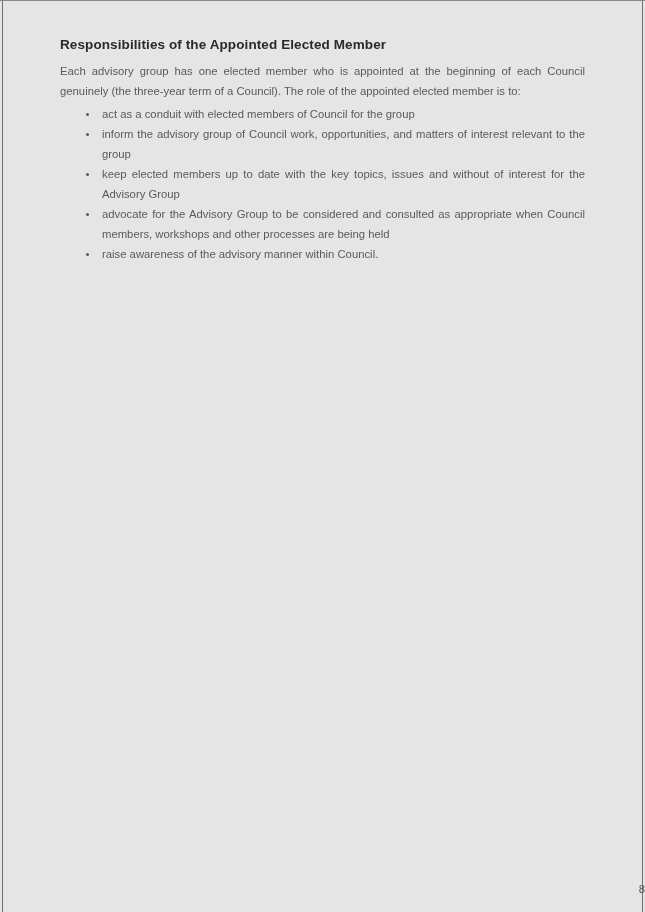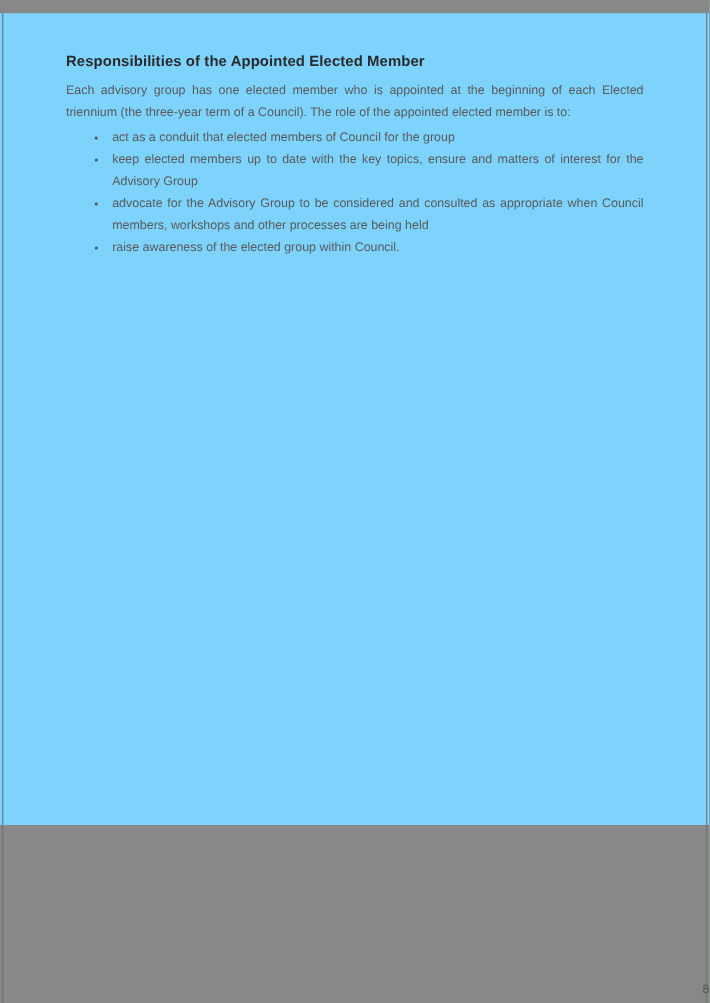--- a/index.html
+++ b/index.html
@@ -10,24 +10,24 @@
   body {
     width: 645px;
     height: 912px;
     font-family: "Liberation Sans", sans-serif;
     position: relative;
     overflow: hidden;
   }
   .page {
     position: absolute;
     left: 0;
-    top: 12px;
+    top: 1px;
     width: 645px;
-    height: 738px;
-    background: #7dd3fc;
+    height: 912px;
+    background: #e5e5e5;
     box-sizing: border-box;
   }
   .page-border-left {
     position: absolute;
     left: 2px;
     top: 0;
     width: 1px;
     height: 912px;
     background: #6f6f6f;
   }
@@ -96,22 +96,23 @@
 </style>
 </head>
 <body>
 
 <div class="page">
   <div class="page-border-left"></div>
   <div class="page-border-right"></div>
 
   <div class="content">
     <h1 class="doc-heading">Responsibilities of the Appointed Elected Member</h1>
-    <p class="doc-para">Each advisory group has one elected member who is appointed at the beginning of each Elected triennium (the three-year term of a Council). The role of the appointed elected member is to:</p>
+    <p class="doc-para">Each advisory group has one elected member who is appointed at the beginning of each Council genuinely (the three-year term of a Council). The role of the appointed elected member is to:</p>
     <ul class="doc-list">
-      <li>act as a conduit that elected members of Council for the group</li>
-      <li>keep elected members up to date with the key topics, ensure and matters of interest for the Advisory Group</li>
+      <li>act as a conduit with elected members of Council for the group</li>
+      <li>inform the advisory group of Council work, opportunities, and matters of interest relevant to the group</li>
+      <li>keep elected members up to date with the key topics, issues and without of interest for the Advisory Group</li>
       <li>advocate for the Advisory Group to be considered and consulted as appropriate when Council members, workshops and other processes are being held</li>
-      <li>raise awareness of the elected group within Council.</li>
+      <li>raise awareness of the advisory manner within Council.</li>
     </ul>
     <div class="page-number">8</div>
   </div>
 </div>
 
 </body></html>

